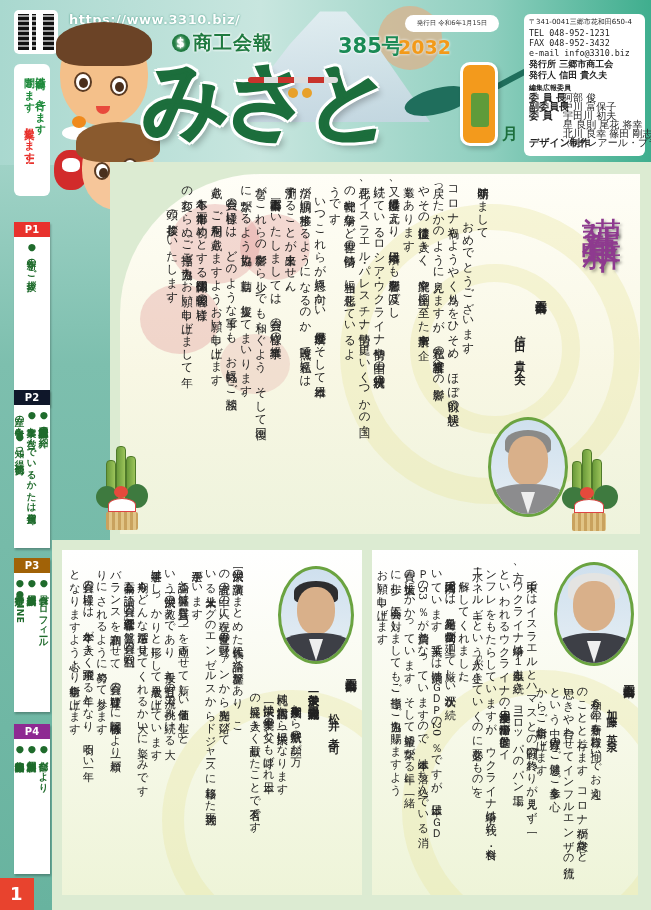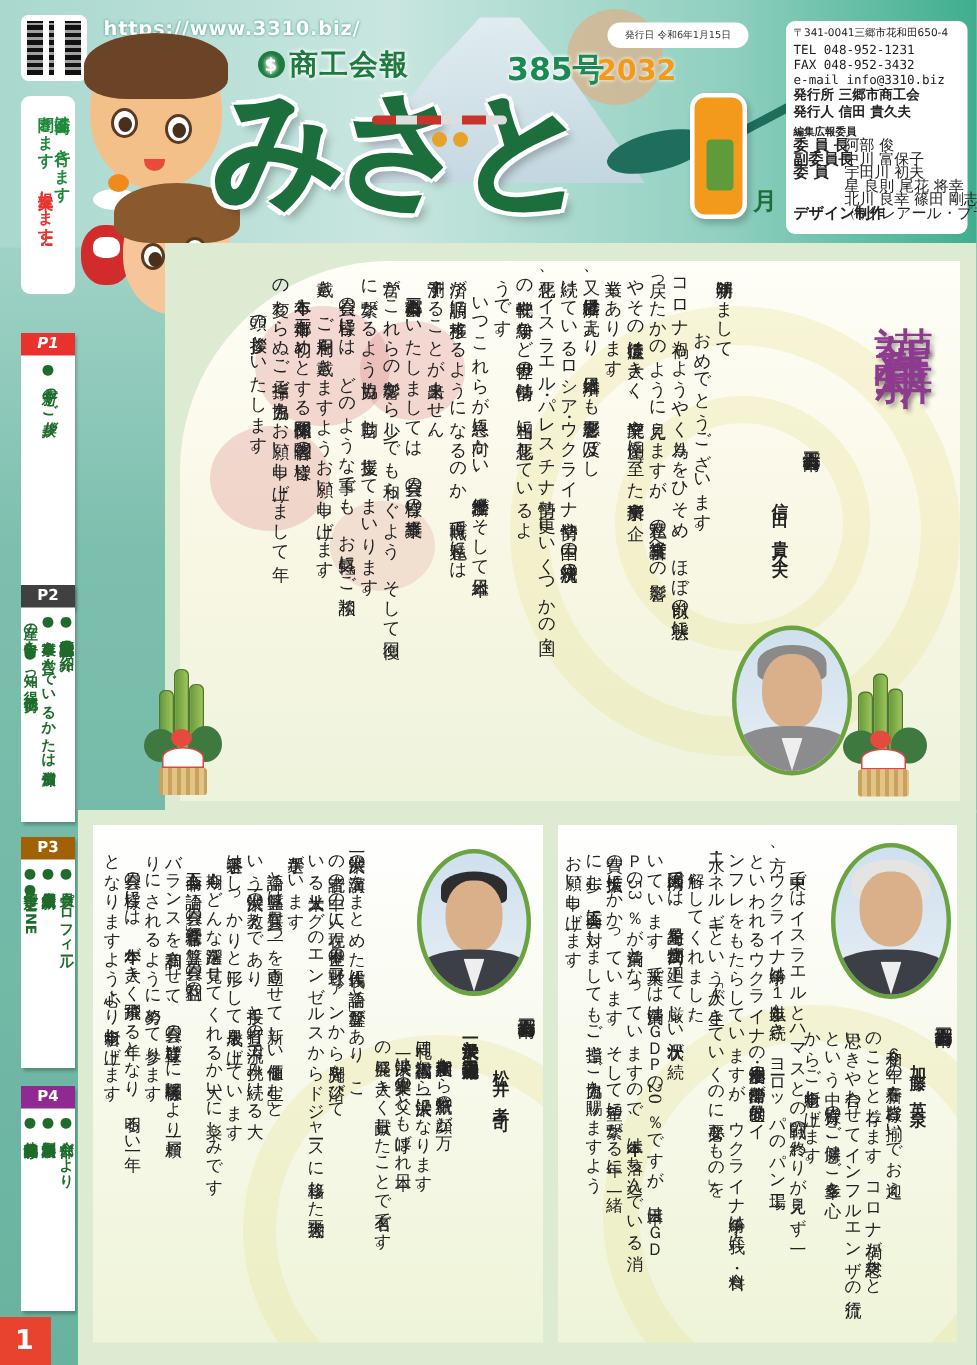--- a/index.html
+++ b/index.html
@@ -160,28 +160,28 @@
           <span class="k"></span>
           <span class="v">北川 良幸  篠田 剛志</span>
         </div>
       <div class="row">
           <span class="k" style="width:38px">デザイン制作</span>
           <span class="v">㈲クレアール・プラス</span>
         </div>
     </div>
   </div>
 
-  <div class="side" style="top:222px;height:184px;font-style:italic;">
+  <div class="side" style="top:222px;height:184px;">
     <div class="tag" style="background:#e8322d;">P1</div>
     <div class="txt">
       <span class="col">●新年のご挨拶</span>
     </div>
   </div>
   <div class="side" style="top:390px;height:158px;">
-    <div class="tag" style="background:#404040;">P2</div>
+    <div class="tag" style="background:#0f172a;">P2</div>
     <div class="txt">
       <span class="col">●経営革新計画承認事業所の紹介</span>
       <span class="col">●事業を営んでいるかたは償却資</span>
       <span class="col">産の申告を●知っ得!労務他</span>
     </div>
   </div>
   <div class="side" style="top:558px;height:154px;">
     <div class="tag" style="background:#a16207;">P3</div>
     <div class="txt">
       <span class="col">●会員プロフィール</span>

